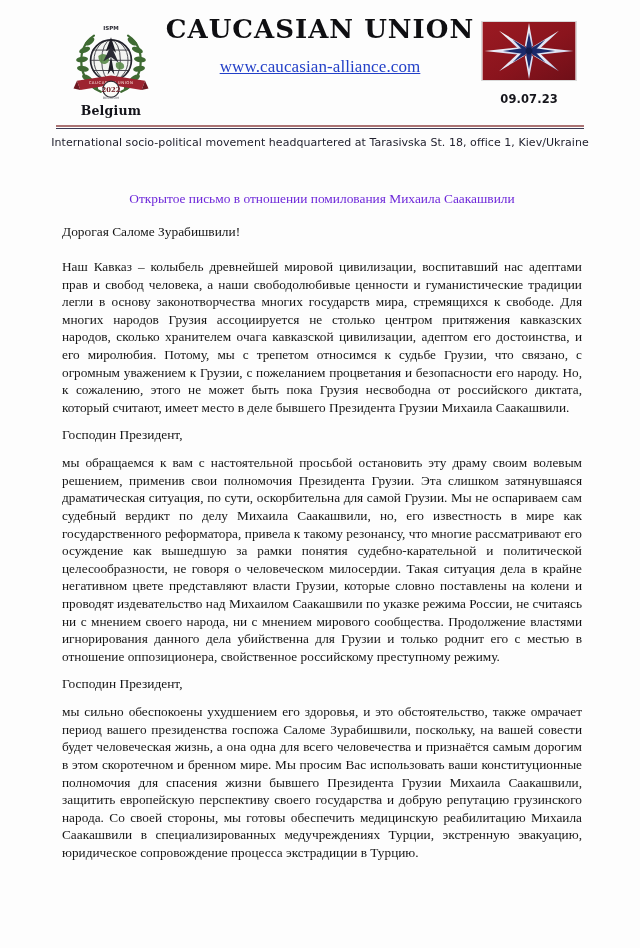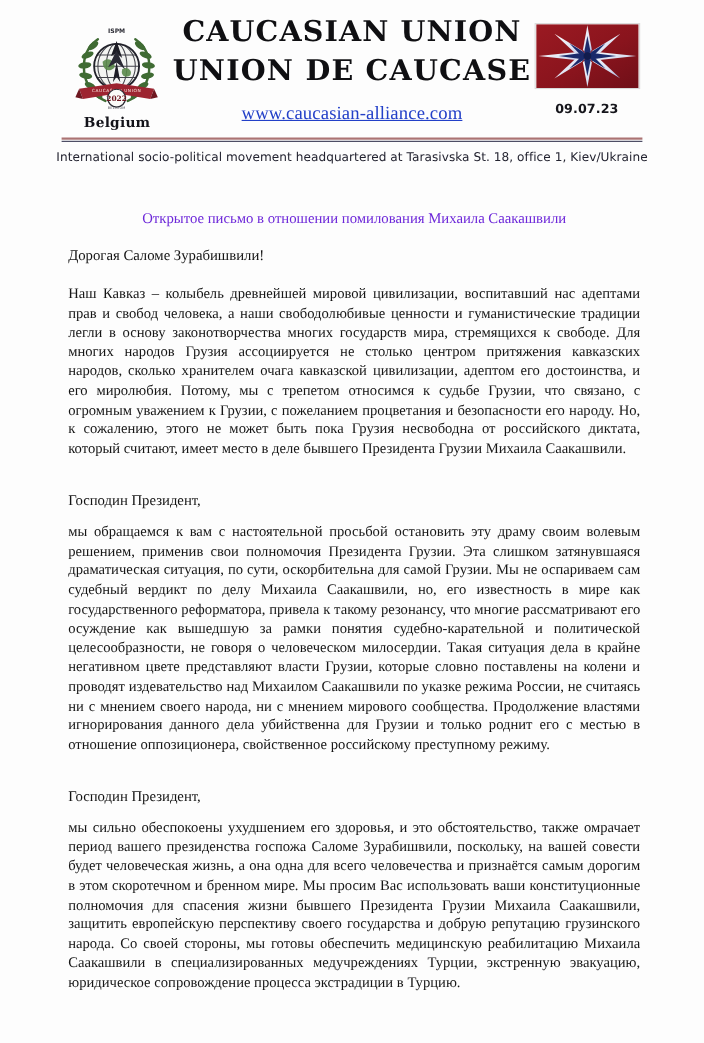--- a/index.html
+++ b/index.html
@@ -180,21 +180,21 @@
     font-size: 13.3px;
     line-height: 1.325;
     text-align: justify;
     text-justify: inter-word;
     color: #161616;
     hyphens: none;
   }
   p.para.gap { margin-top: 18px; }
 
   .block-head {
-    margin: 30px 0 0 0;
+    margin: 10px 0 0 0;
     font-size: 13.4px;
     line-height: 1.32;
     color: #141414;
   }
   .block-head + p.para { margin-top: 10px; }
 </style>
 </head>
 <body>
 
 <div class="page">
@@ -251,21 +251,20 @@
             <circle cx="50" cy="79" r="9.5" fill="#fbfbf8" stroke="#2b2b33" stroke-width="1.3"></circle>
             <text x="50" y="82" font-family="DejaVu Serif, serif" font-size="8" font-weight="bold" fill="#6e1720" text-anchor="middle">2022</text>
             <text x="50" y="91" font-family="DejaVu Sans, sans-serif" font-size="3.6" fill="#4a4a52" text-anchor="middle" letter-spacing="0.4">BELGIUM</text>
           </svg>
         </div>
         <div class="country">Belgium</div>
       </div>
 
       <div class="title-col">
         <div class="org-title">CAUCASIAN UNION</div>
-        <div class="org-title second">UNION DE CAUCASE</div>
         <a class="site-url" href="#">www.caucasian-alliance.com</a>
       </div>
 
       <div class="flag-col">
         <svg class="flag" viewBox="0 0 96 60" aria-hidden="true">
           <defs>
             <linearGradient id="fieldGrad" x1="0" y1="0" x2="1" y2="1">
               <stop offset="0%" stop-color="#9b1a22"></stop>
               <stop offset="55%" stop-color="#8a141d"></stop>
               <stop offset="100%" stop-color="#6f0f18"></stop>

